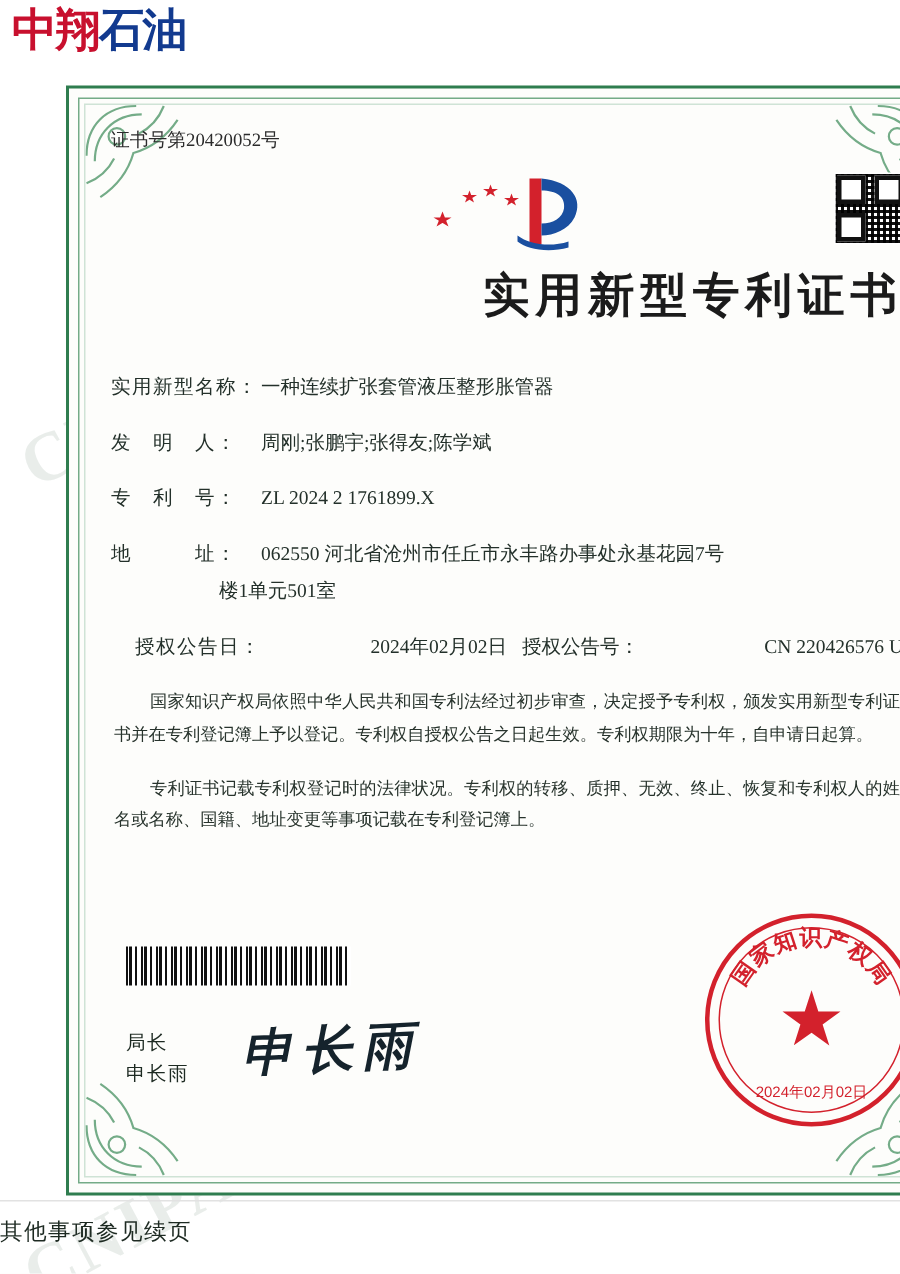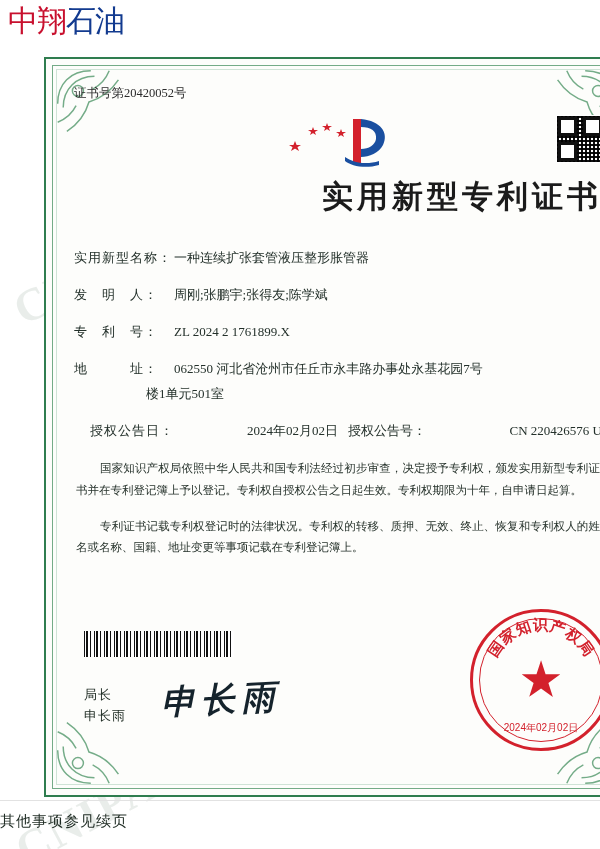--- a/index.html
+++ b/index.html
@@ -20,21 +20,21 @@
     opacity:.45;
     letter-spacing:2px;
     pointer-events:none;
     user-select:none;
     white-space:nowrap;
   }
   
   .logo{
     position:absolute;left:8px;top:6px;
     font-family:"DejaVu Sans","Liberation Sans",sans-serif;
-    font-weight:normal;
+    font-weight:bold;
     font-size:30px;
     letter-spacing:-1px;
     color:#c8102e;
     line-height:1;
   }
   .logo .blue{color:#123a8f;}
   
   .cert{
     position:absolute;
     left:44px;top:57px;

